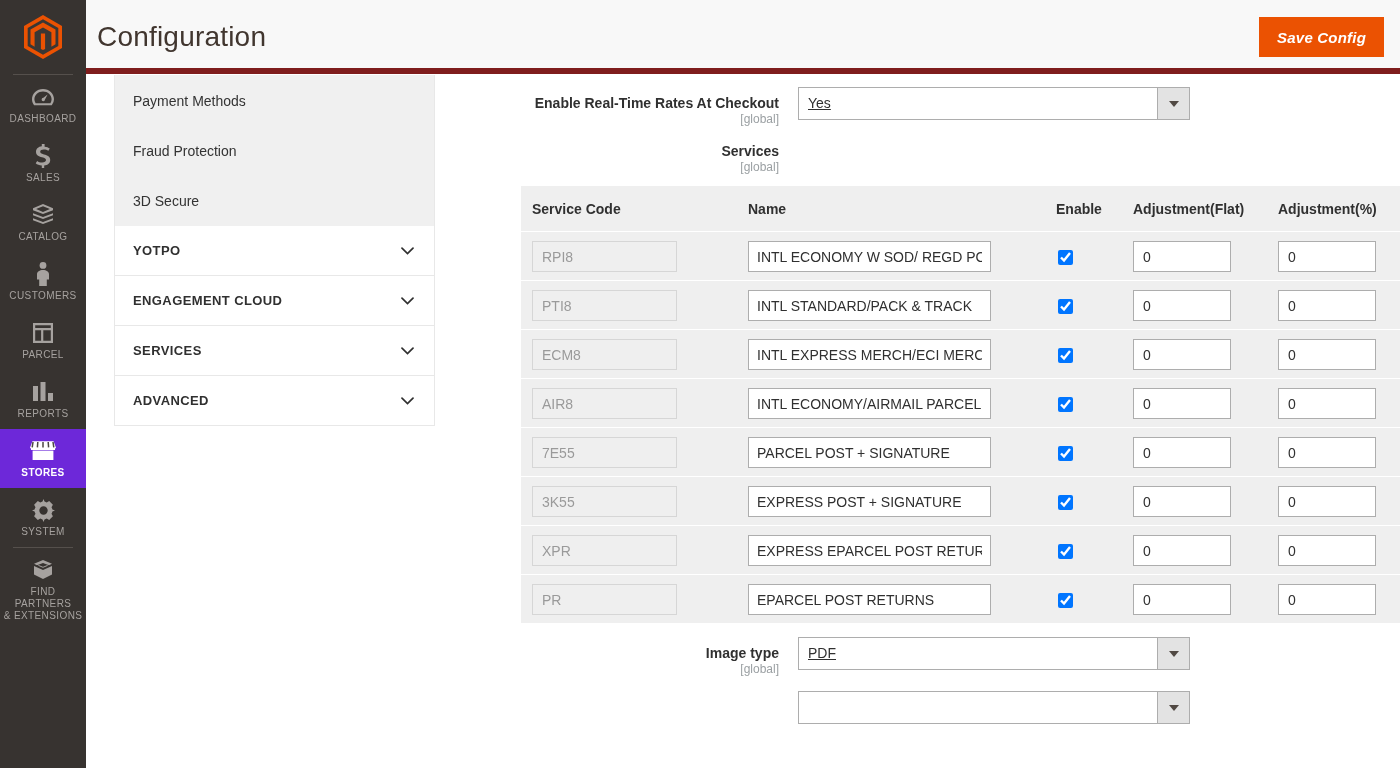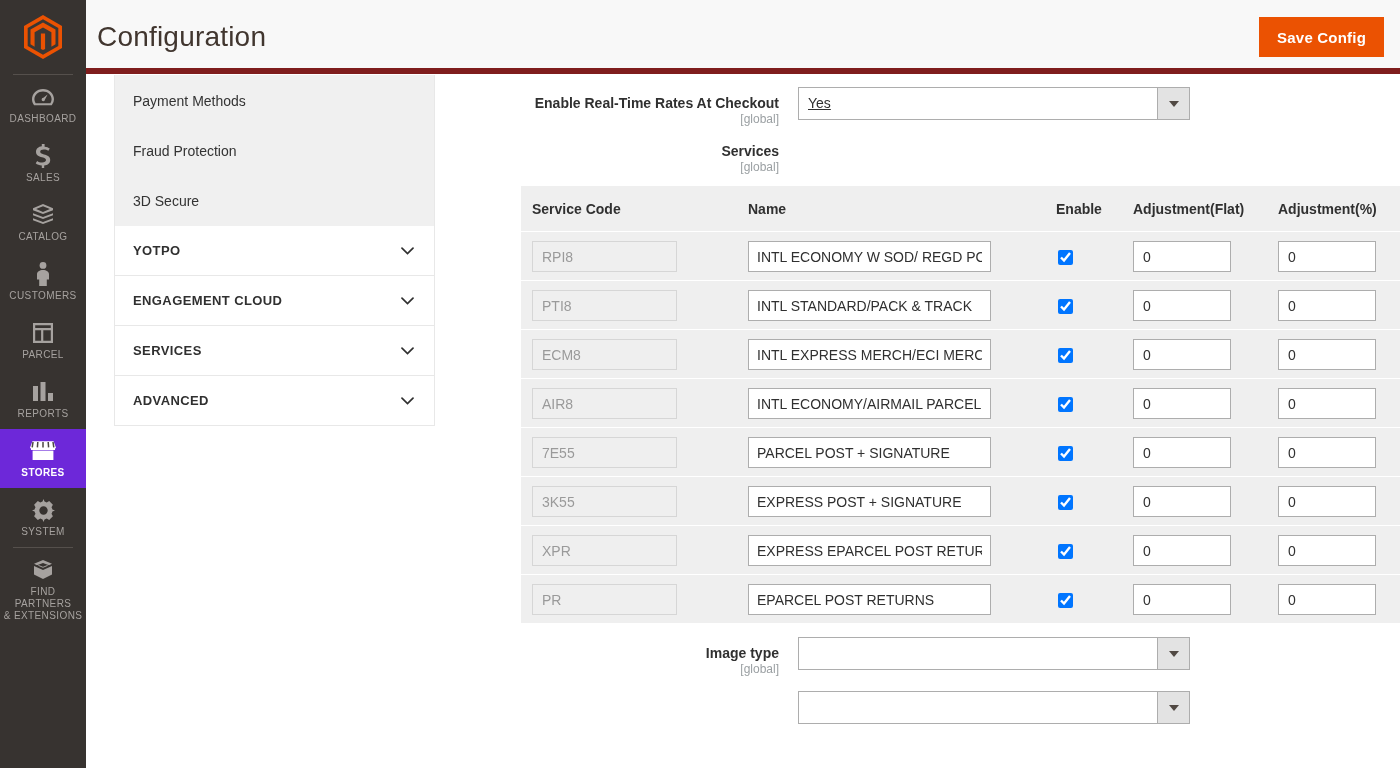--- a/index.html
+++ b/index.html
@@ -353,21 +353,21 @@
           <path d="M3 7v8.4L12 20l9-4.6V7l-9 4-9-4z"></path>
           <path d="M7.4 6.4L12 8.3l4.6-1.9" fill="none" stroke="#a6a29f" stroke-width="1"></path>
         </svg>
     </span>
     <span class="ri-lbl"><span>FIND PARTNERS</span><br><span>&amp; EXTENSIONS</span></span>
   </a>
 </div>
 
 <div id="page-header">
   <h1 id="page-title">Configuration</h1>
-  <button id="save-config-button" style="background: rgb(235, 82, 2); border-color: rgb(235, 82, 2);">Save Config</button>
+  <button id="save-config-button" style="background: rgb(235, 82, 2); border-color: rgb(235, 82, 2); font-style: italic;">Save Config</button>
 </div>
 
 <div id="content-area">
 
   <div id="config-nav">
 
     <div id="config-nav-active">
       <a class="cn-sub" href="#">
         <span>Payment Methods</span>
       </a>
@@ -512,20 +512,21 @@
         </tbody>
     </table>
 
     <div class="field-row" style="margin-top:14px;">
       <div class="field-label">
         <span class="fl-text">Image type</span>
         <span class="fl-scope">[global]</span>
       </div>
       <div class="field-ctrl">
         <div class="sel-wrap">
+          <span class="sel-val">PDF</span>
           <span class="sel-btn">
             <svg width="10" height="6" viewBox="0 0 10 6">
                 <path d="M0 0h10L5 6z" fill="#514943"></path>
               </svg>
           </span>
         </div>
       </div>
     </div>
 
     <div class="field-row" style="margin-top:14px;">

